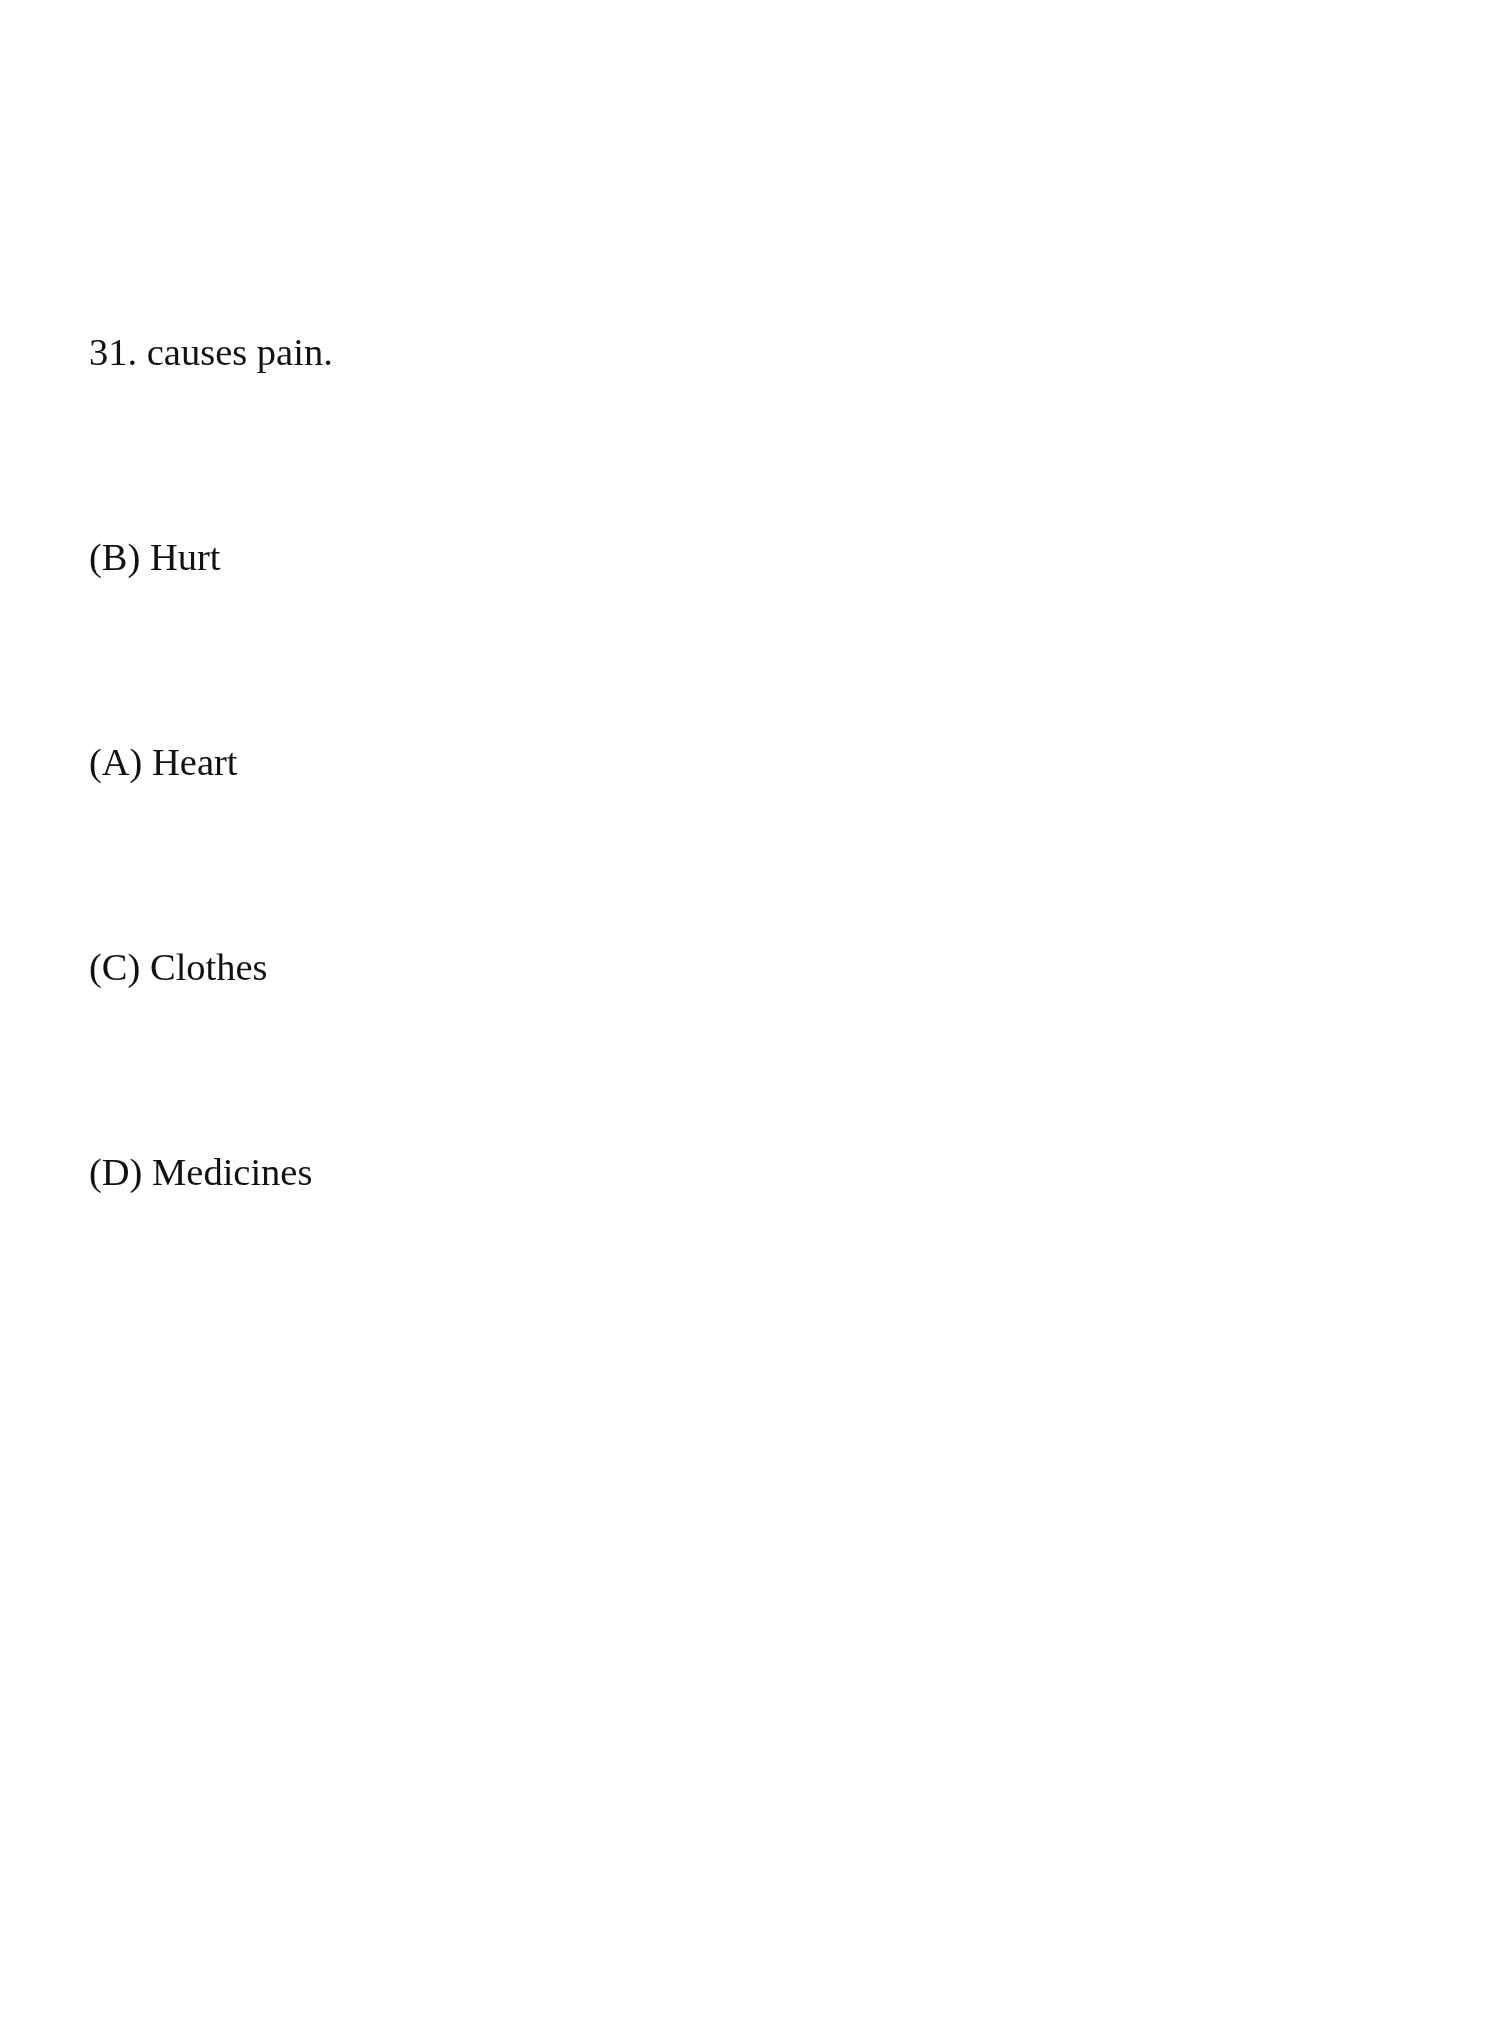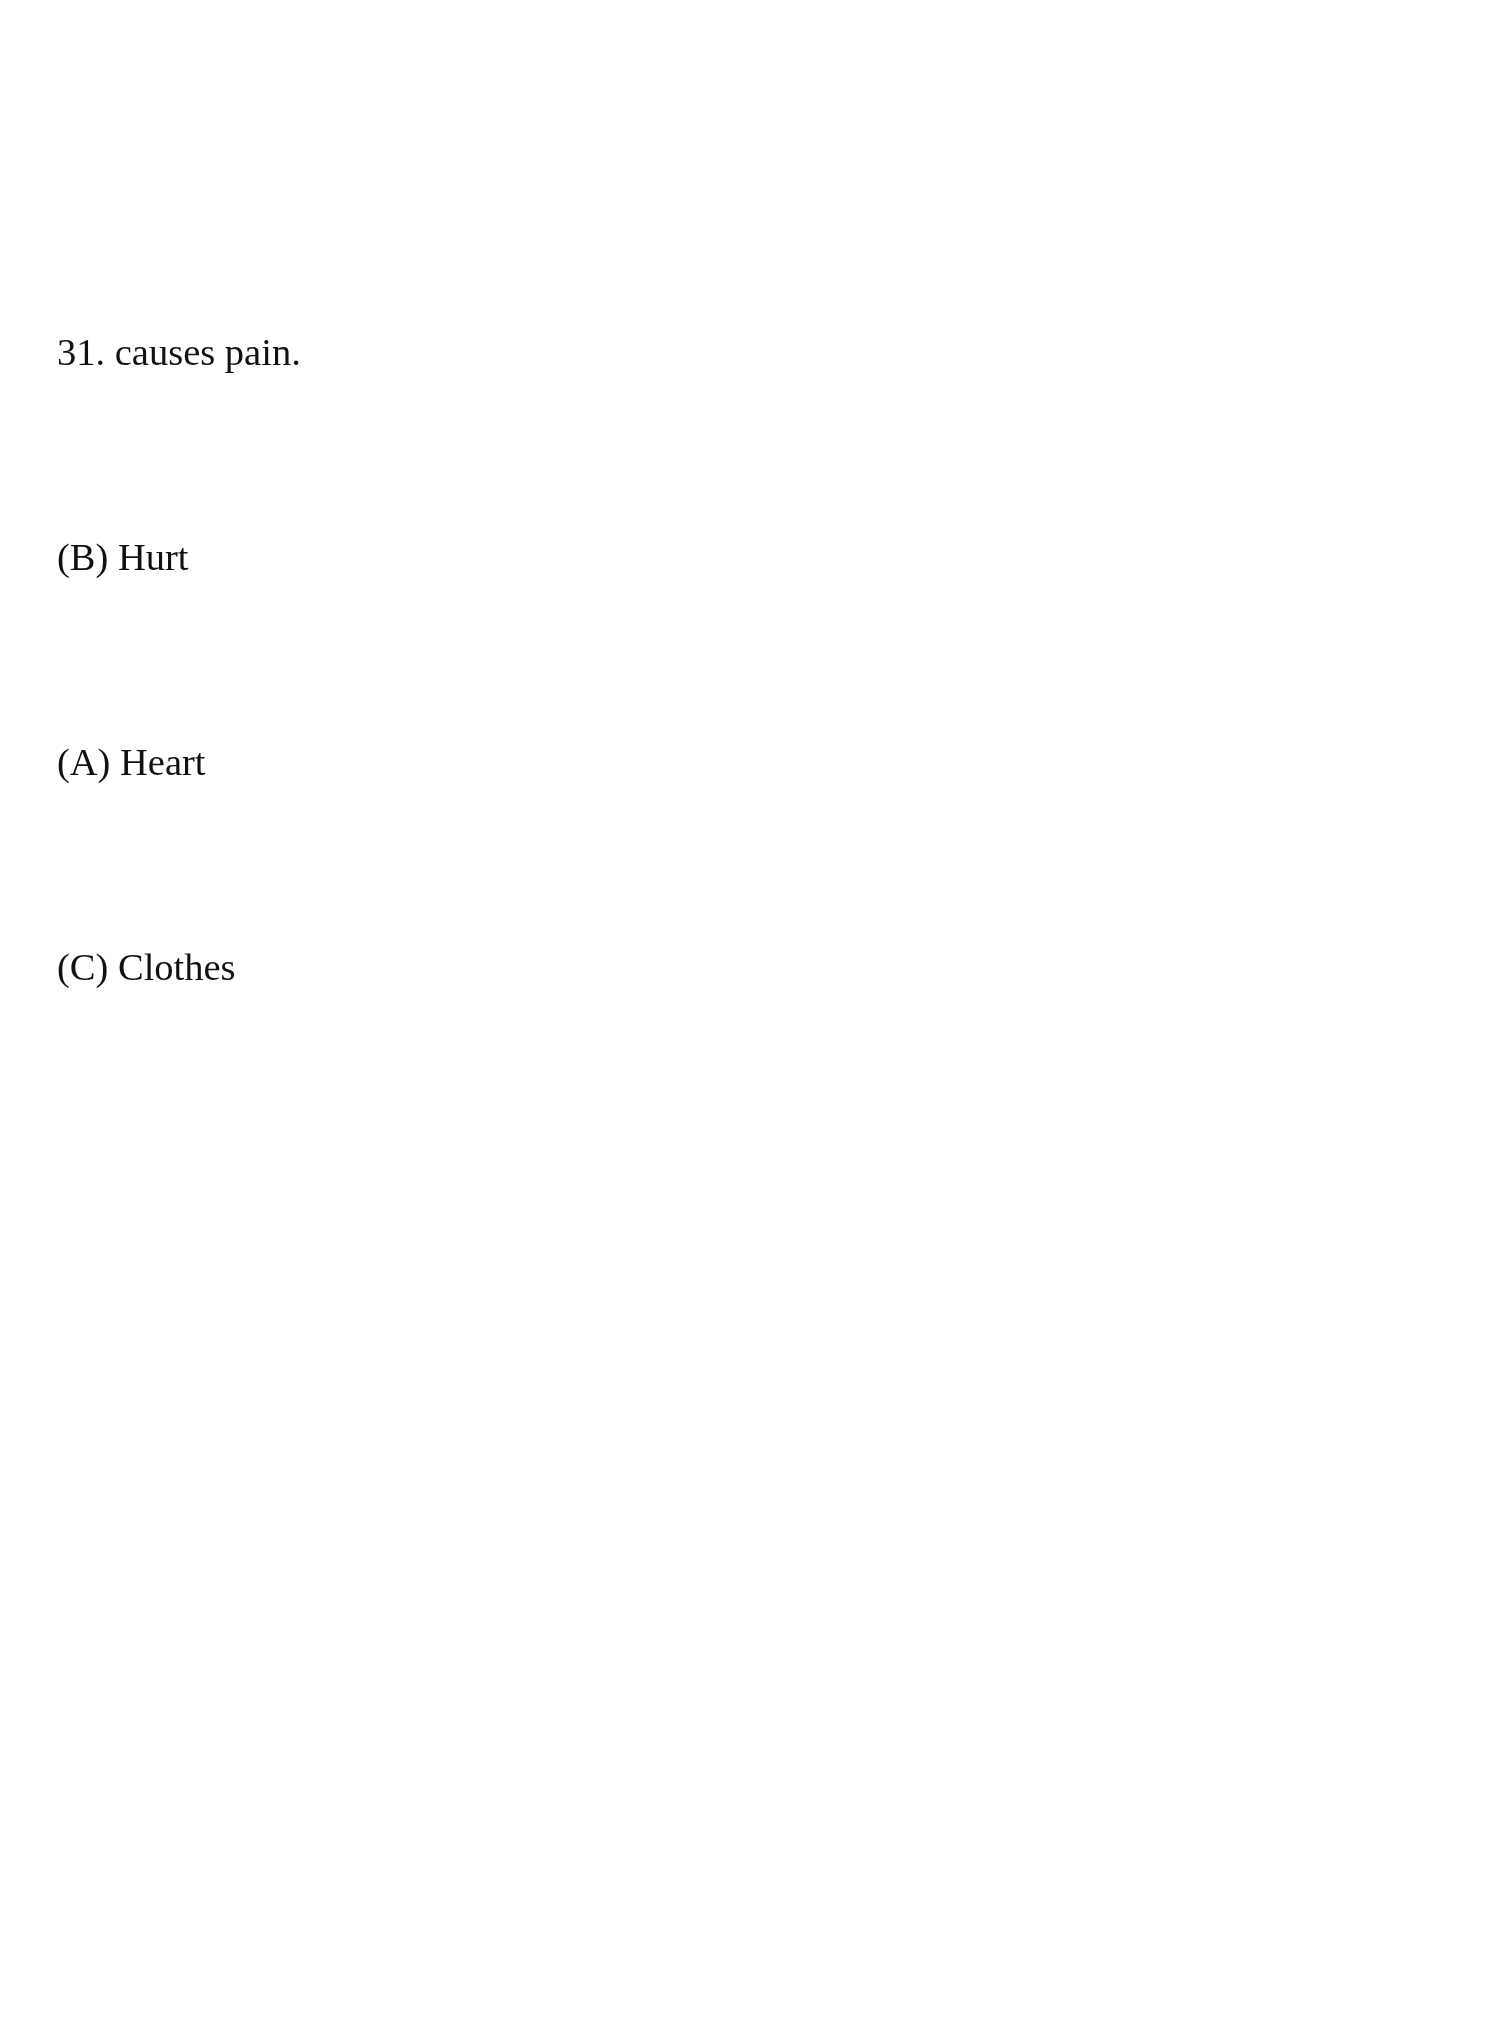--- a/index.html
+++ b/index.html
@@ -9,32 +9,33 @@
     left: 57px;
     top: -23px;
     font-family: "Liberation Serif", "DejaVu Serif", serif;
     font-size: 38.5px;
     line-height: 68.3px;
     color: #111111;
     white-space: pre;
   }
   .question { margin: 0; }
   .question + .question { margin-top: 68.3px; }
-  .line { display: block; height: 68.3px; }
+  .line { display: block; height: 68.3px; margin-left: 32px; }
 </style>
 </head>
 <body>
 
 <div class="page">
 
   <div class="question">
     <span class="line">31. causes pain.</span>
     <span class="line">(B) Hurt</span>
     <span class="line">(A) Heart</span>
     <span class="line">(C) Clothes</span>
+    <span class="line">(D) Medicines</span>
   </div>
 
   <div class="question">
     
     
     
   </div>
 
   
 

